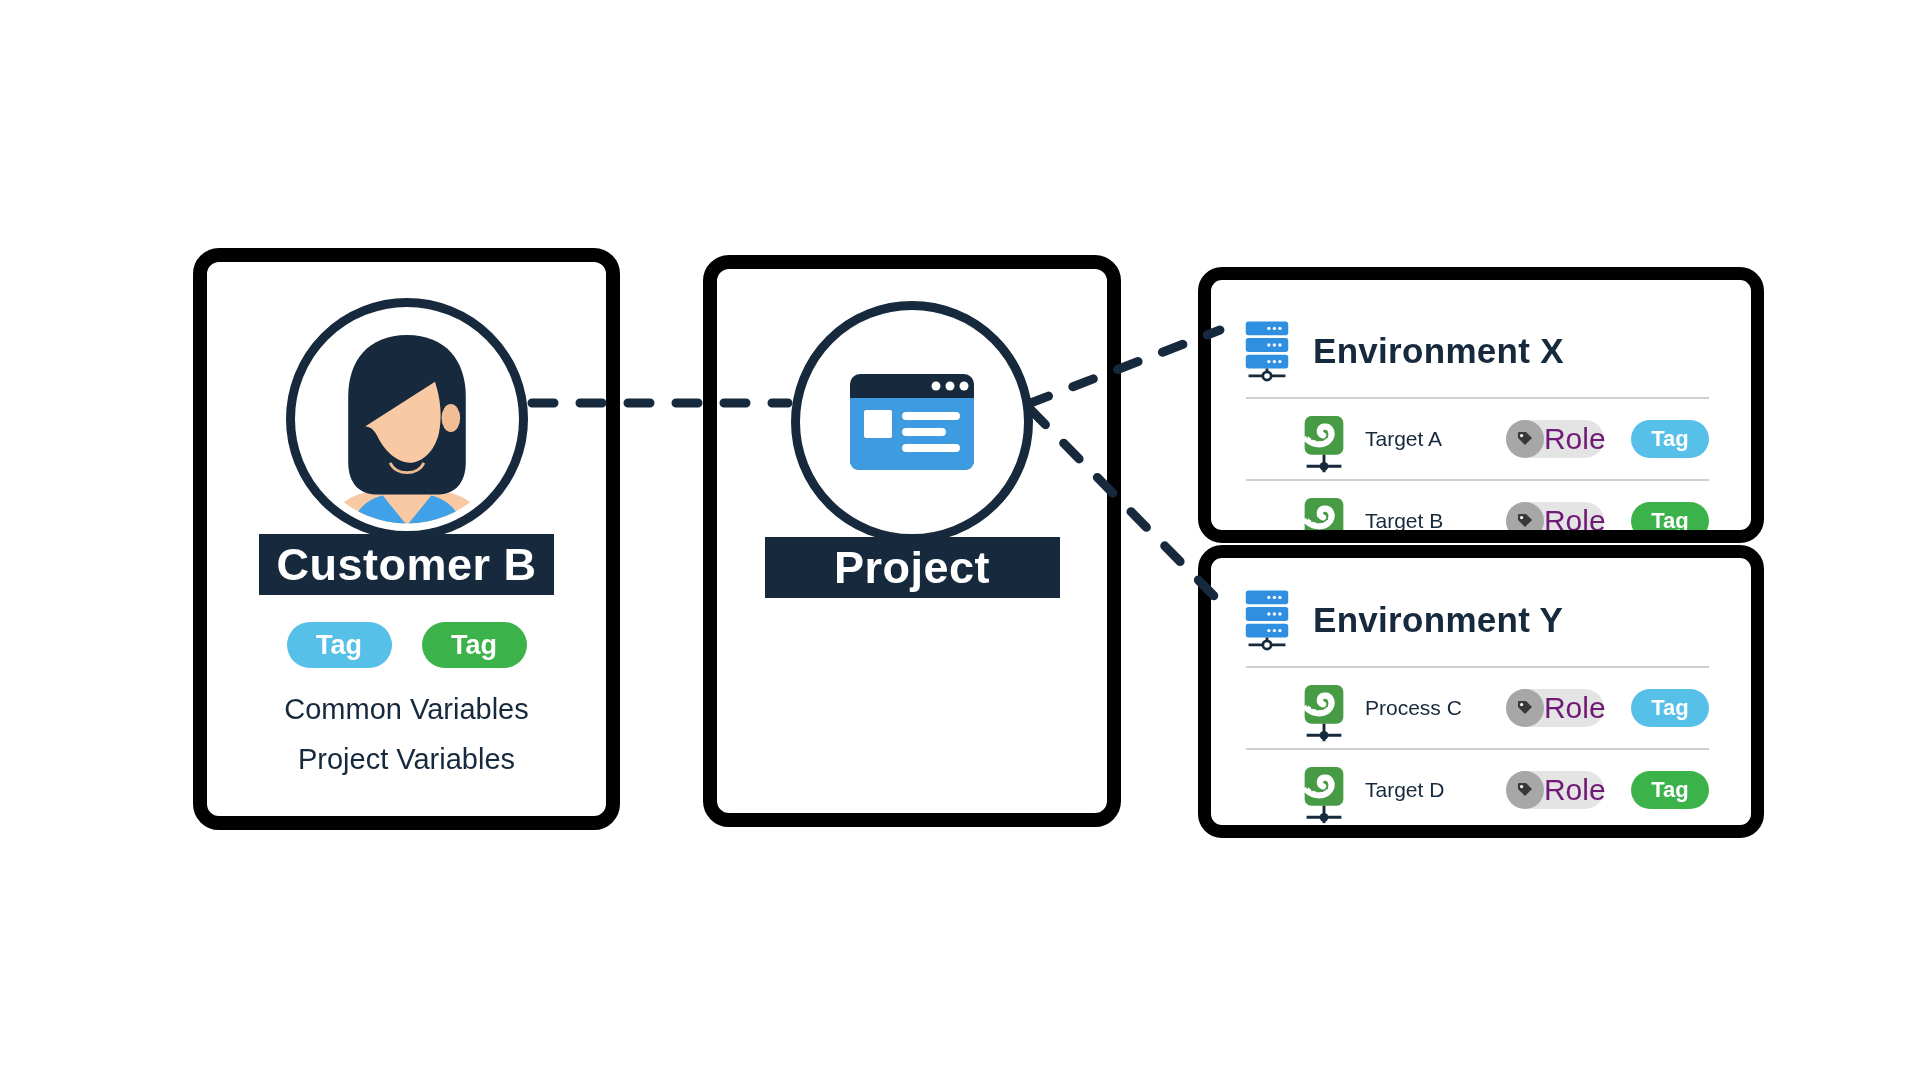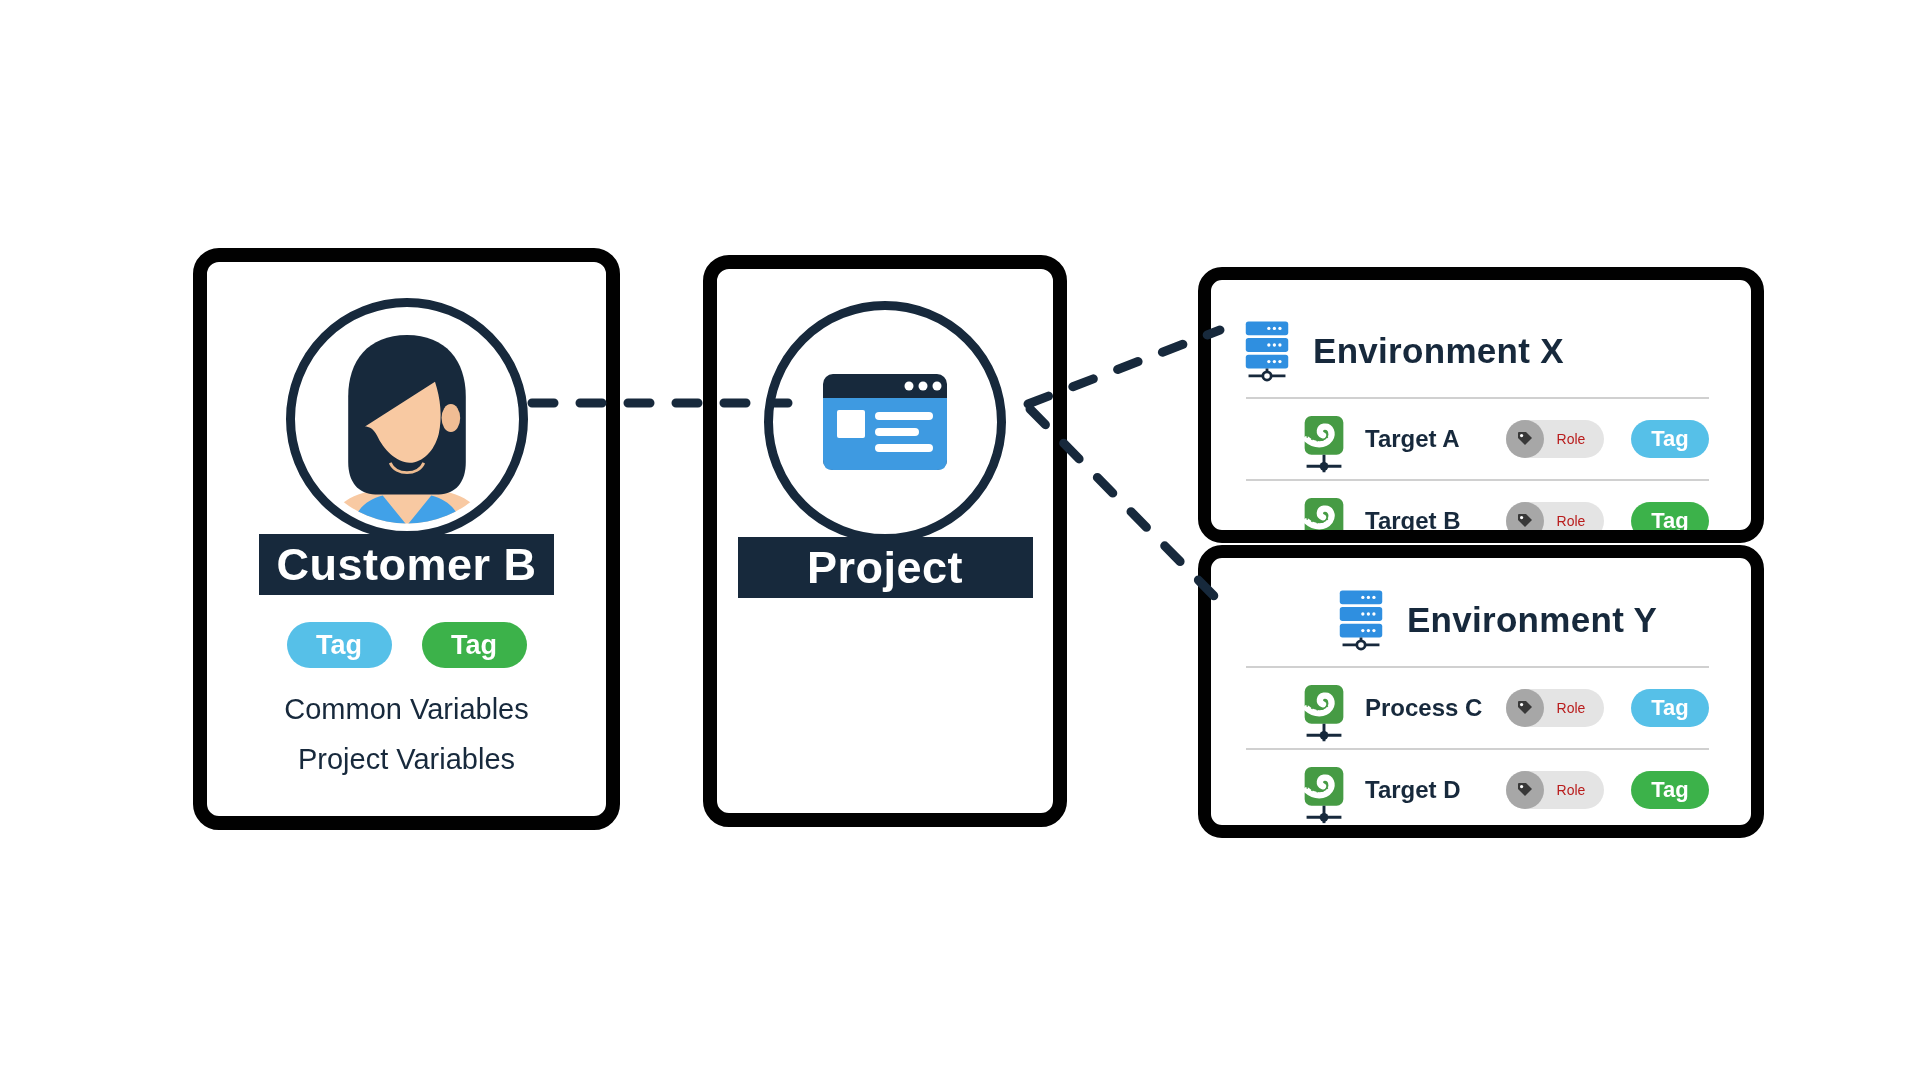--- a/index.html
+++ b/index.html
@@ -7,21 +7,21 @@
     position:relative;width:1920px;height:1080px;background:#ffffff;overflow:hidden;
     font-family:"Liberation Sans","DejaVu Sans",sans-serif;color:#17293c;
   }
   
   .big-card{
     position:absolute;box-sizing:border-box;background:#fff;
     border:14px solid #010101;border-radius:26px;
     display:flex;flex-direction:column;align-items:center;overflow:hidden;
   }
   .card-customer{left:193px;top:248px;width:427px;height:582px;}
-  .card-project{left:703px;top:255px;width:364px;height:572px;}
+  .card-project{left:703px;top:255px;width:418px;height:572px;}
   .icon-circle{
     box-sizing:content-box;width:224px;height:224px;border-radius:50%;
     border:9px solid #17293c;background:#fff;flex:0 0 auto;
     display:flex;align-items:center;justify-content:center;overflow:hidden;
   }
   .card-customer .icon-circle{margin-top:36px;}
   .card-project .icon-circle{margin-top:32px;}
   .name-bar{
     margin-top:-6px;z-index:2;width:295px;height:61px;background:#17293c;
     color:#ffffff;font-size:45px;font-weight:600;letter-spacing:.5px;
@@ -38,38 +38,38 @@
   .card-project .var-item{line-height:54px;}
   
   .env-card{
     position:absolute;box-sizing:border-box;background:#fff;
     border:13px solid #010101;border-radius:24px;overflow:hidden;
     display:flex;flex-direction:column;margin-top:8px;
   }
   .card-env-x{left:1198px;top:259px;width:566px;height:276px;}
   .card-env-y{left:1198px;top:537px;width:566px;height:293px;}
   .env-header{display:flex;align-items:center;gap:22px;padding:39px 0 14px 32px;}
-  .card-env-y .env-header{padding-top:30px;justify-content:center;}
+  .card-env-y .env-header{padding-top:30px;}
   .env-title{font-size:35px;font-weight:700;color:#17293c;letter-spacing:.3px;}
   .env-rows{margin:0 42px 0 35px;}
   .env-row{
     height:80px;border-top:2px solid #d0d0d0;
     display:flex;align-items:center;
   }
   .row-icon{margin-left:55px;margin-top:14px;flex:0 0 auto;}
-  .target-name{font-size:24px;color:#17293c;margin-left:18px;width:148px;font-weight:700;}
+  .target-name{font-size:21px;color:#17293c;margin-left:18px;width:148px;font-weight:400;}
   .role-pill{
     width:98px;height:38px;border-radius:19px;background:#e4e4e4;
     display:flex;align-items:center;flex:0 0 auto;
   }
   .role-badge{
     width:38px;height:38px;border-radius:50%;background:#a7a7a7;
     display:flex;align-items:center;justify-content:center;flex:0 0 auto;
   }
-  .role-text{flex:1;text-align:center;font-size:14px;color:#b91c1c;padding-right:6px;}
+  .role-text{flex:1;text-align:center;font-size:30px;color:#701a75;padding-right:6px;}
   .pill-small{
     width:82px;height:38px;border-radius:19px;margin-left:27px;color:#fff;
     font-size:22px;font-weight:600;display:flex;align-items:center;justify-content:center;
   }
   
   .connectors{position:absolute;left:0;top:0;z-index:5;pointer-events:none;}
   .dash{stroke:#17293c;stroke-width:9;stroke-linecap:round;stroke-dasharray:22 26;fill:none;}
 </style>
 </head>
 <body>

